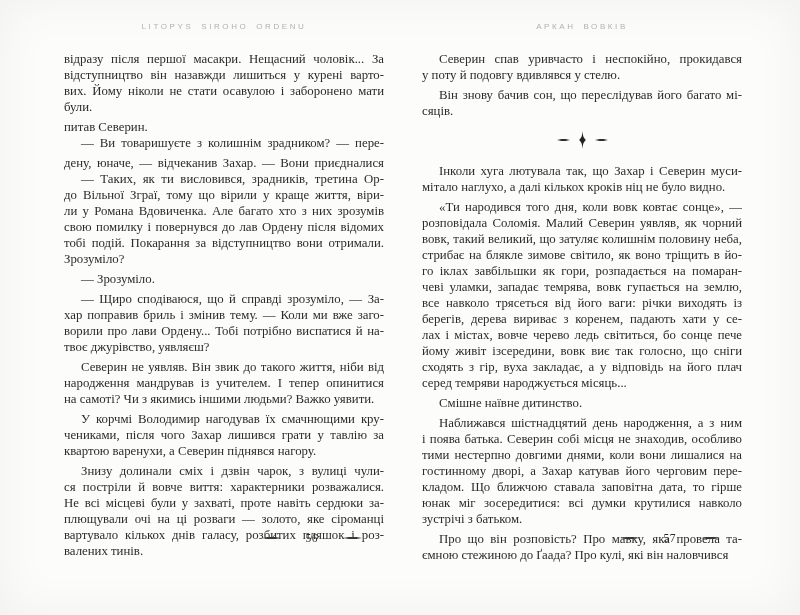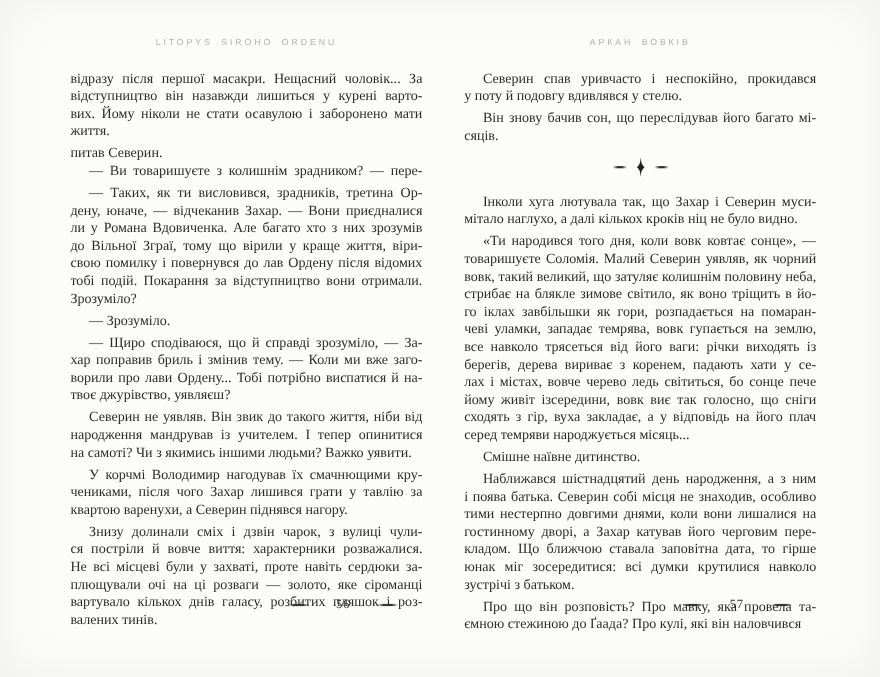--- a/index.html
+++ b/index.html
@@ -8,21 +8,21 @@
     font-family: "Liberation Serif", "DejaVu Serif", serif;
     background: #fcfcfb;
     overflow: hidden;
   }
   .spread {
     position: relative;
     width: 800px; height: 615px;
     background: #fcfcfb;
     box-shadow: inset 0 0 50px rgba(0,0,0,0.05);
   }
-  .page { position: absolute; top: 12px; height: 572px; width: 328px; }
+  .page { position: absolute; top: 0; height: 572px; width: 328px; }
   .page.left  { left: 60px; }
   .page.right { left: 418px; }
 
   .running-head {
     position: absolute; top: 22px; left: 0; right: 0;
     text-align: center;
     font-family: "Liberation Sans", "DejaVu Sans", sans-serif;
     font-size: 8px;
     letter-spacing: 2.6px;
     word-spacing: 3px;
@@ -88,31 +88,31 @@
 
 <div class="spread">
 
   <div class="page left">
     <div class="running-head">LITOPYS SIROHO ORDENU</div>
     <div class="body" id="left-body">
         <div class="para">
           <div class="line">відразу після першої масакри. Нещасний чоловік... За</div>
           <div class="line">відступництво він назавжди лишиться у курені варто-</div>
           <div class="line">вих. Йому ніколи не стати осавулою і заборонено мати</div>
-          <div class="line last">життя.</div>
+          <div class="line last">були.</div>
         </div>
         <div class="para">
           <div class="line last">питав Северин.</div>
           <div class="line indent">— Ви товаришуєте з колишнім зрадником? — пере-</div>
         </div>
         <div class="para">
+          <div class="line">дену, юначе, — відчеканив Захар. — Вони приєдналися</div>
           <div class="line indent">— Таких, як ти висловився, зрадників, третина Ор-</div>
-          <div class="line">дену, юначе, — відчеканив Захар. — Вони приєдналися</div>
+          <div class="line">до Вільної Зграї, тому що вірили у краще життя, віри-</div>
           <div class="line">ли у Романа Вдовиченка. Але багато хто з них зрозумів</div>
-          <div class="line">до Вільної Зграї, тому що вірили у краще життя, віри-</div>
           <div class="line">свою помилку і повернувся до лав Ордену після відомих</div>
           <div class="line">тобі подій. Покарання за відступництво вони отримали.</div>
           <div class="line last">Зрозуміло?</div>
         </div>
         <div class="para">
           <div class="line last indent">— Зрозуміло.</div>
         </div>
         <div class="para">
           <div class="line indent">— Щиро сподіваюся, що й справді зрозуміло, — За-</div>
           <div class="line">хар поправив бриль і змінив тему. — Коли ми вже заго-</div>
@@ -162,21 +162,21 @@
             <path d="M12 0 C13.2 7.5 14 8.8 19.5 12 C14 15.2 13.2 16.5 12 24 C10.8 16.5 10 15.2 4.5 12 C10 8.8 10.8 7.5 12 0 Z"></path>
           </svg>
           <span class="orn-dash"></span>
         </div>
         <div class="para">
           <div class="line indent">Інколи хуга лютувала так, що Захар і Северин муси-</div>
           <div class="line last">мітало наглухо, а далі кількох кроків ніц не було видно.</div>
         </div>
         <div class="para">
           <div class="line indent">«Ти народився того дня, коли вовк ковтає сонце», —</div>
-          <div class="line">товаришуєте Соломія. Малий Северин уявляв, як чорний</div>
+          <div class="line">розповідала Соломія. Малий Северин уявляв, як чорний</div>
           <div class="line">вовк, такий великий, що затуляє колишнім половину неба,</div>
           <div class="line">стрибає на блякле зимове світило, як воно тріщить в йо-</div>
           <div class="line">го іклах завбільшки як гори, розпадається на помаран-</div>
           <div class="line">чеві уламки, западає темрява, вовк гупається на землю,</div>
           <div class="line">все навколо трясеться від його ваги: річки виходять із</div>
           <div class="line">берегів, дерева вириває з коренем, падають хати у се-</div>
           <div class="line">лах і містах, вовче черево ледь світиться, бо сонце пече</div>
           <div class="line">йому живіт ізсередини, вовк виє так голосно, що сніги</div>
           <div class="line">сходять з гір, вуха закладає, а у відповідь на його плач</div>
           <div class="line last">серед темряви народжується місяць...</div>

